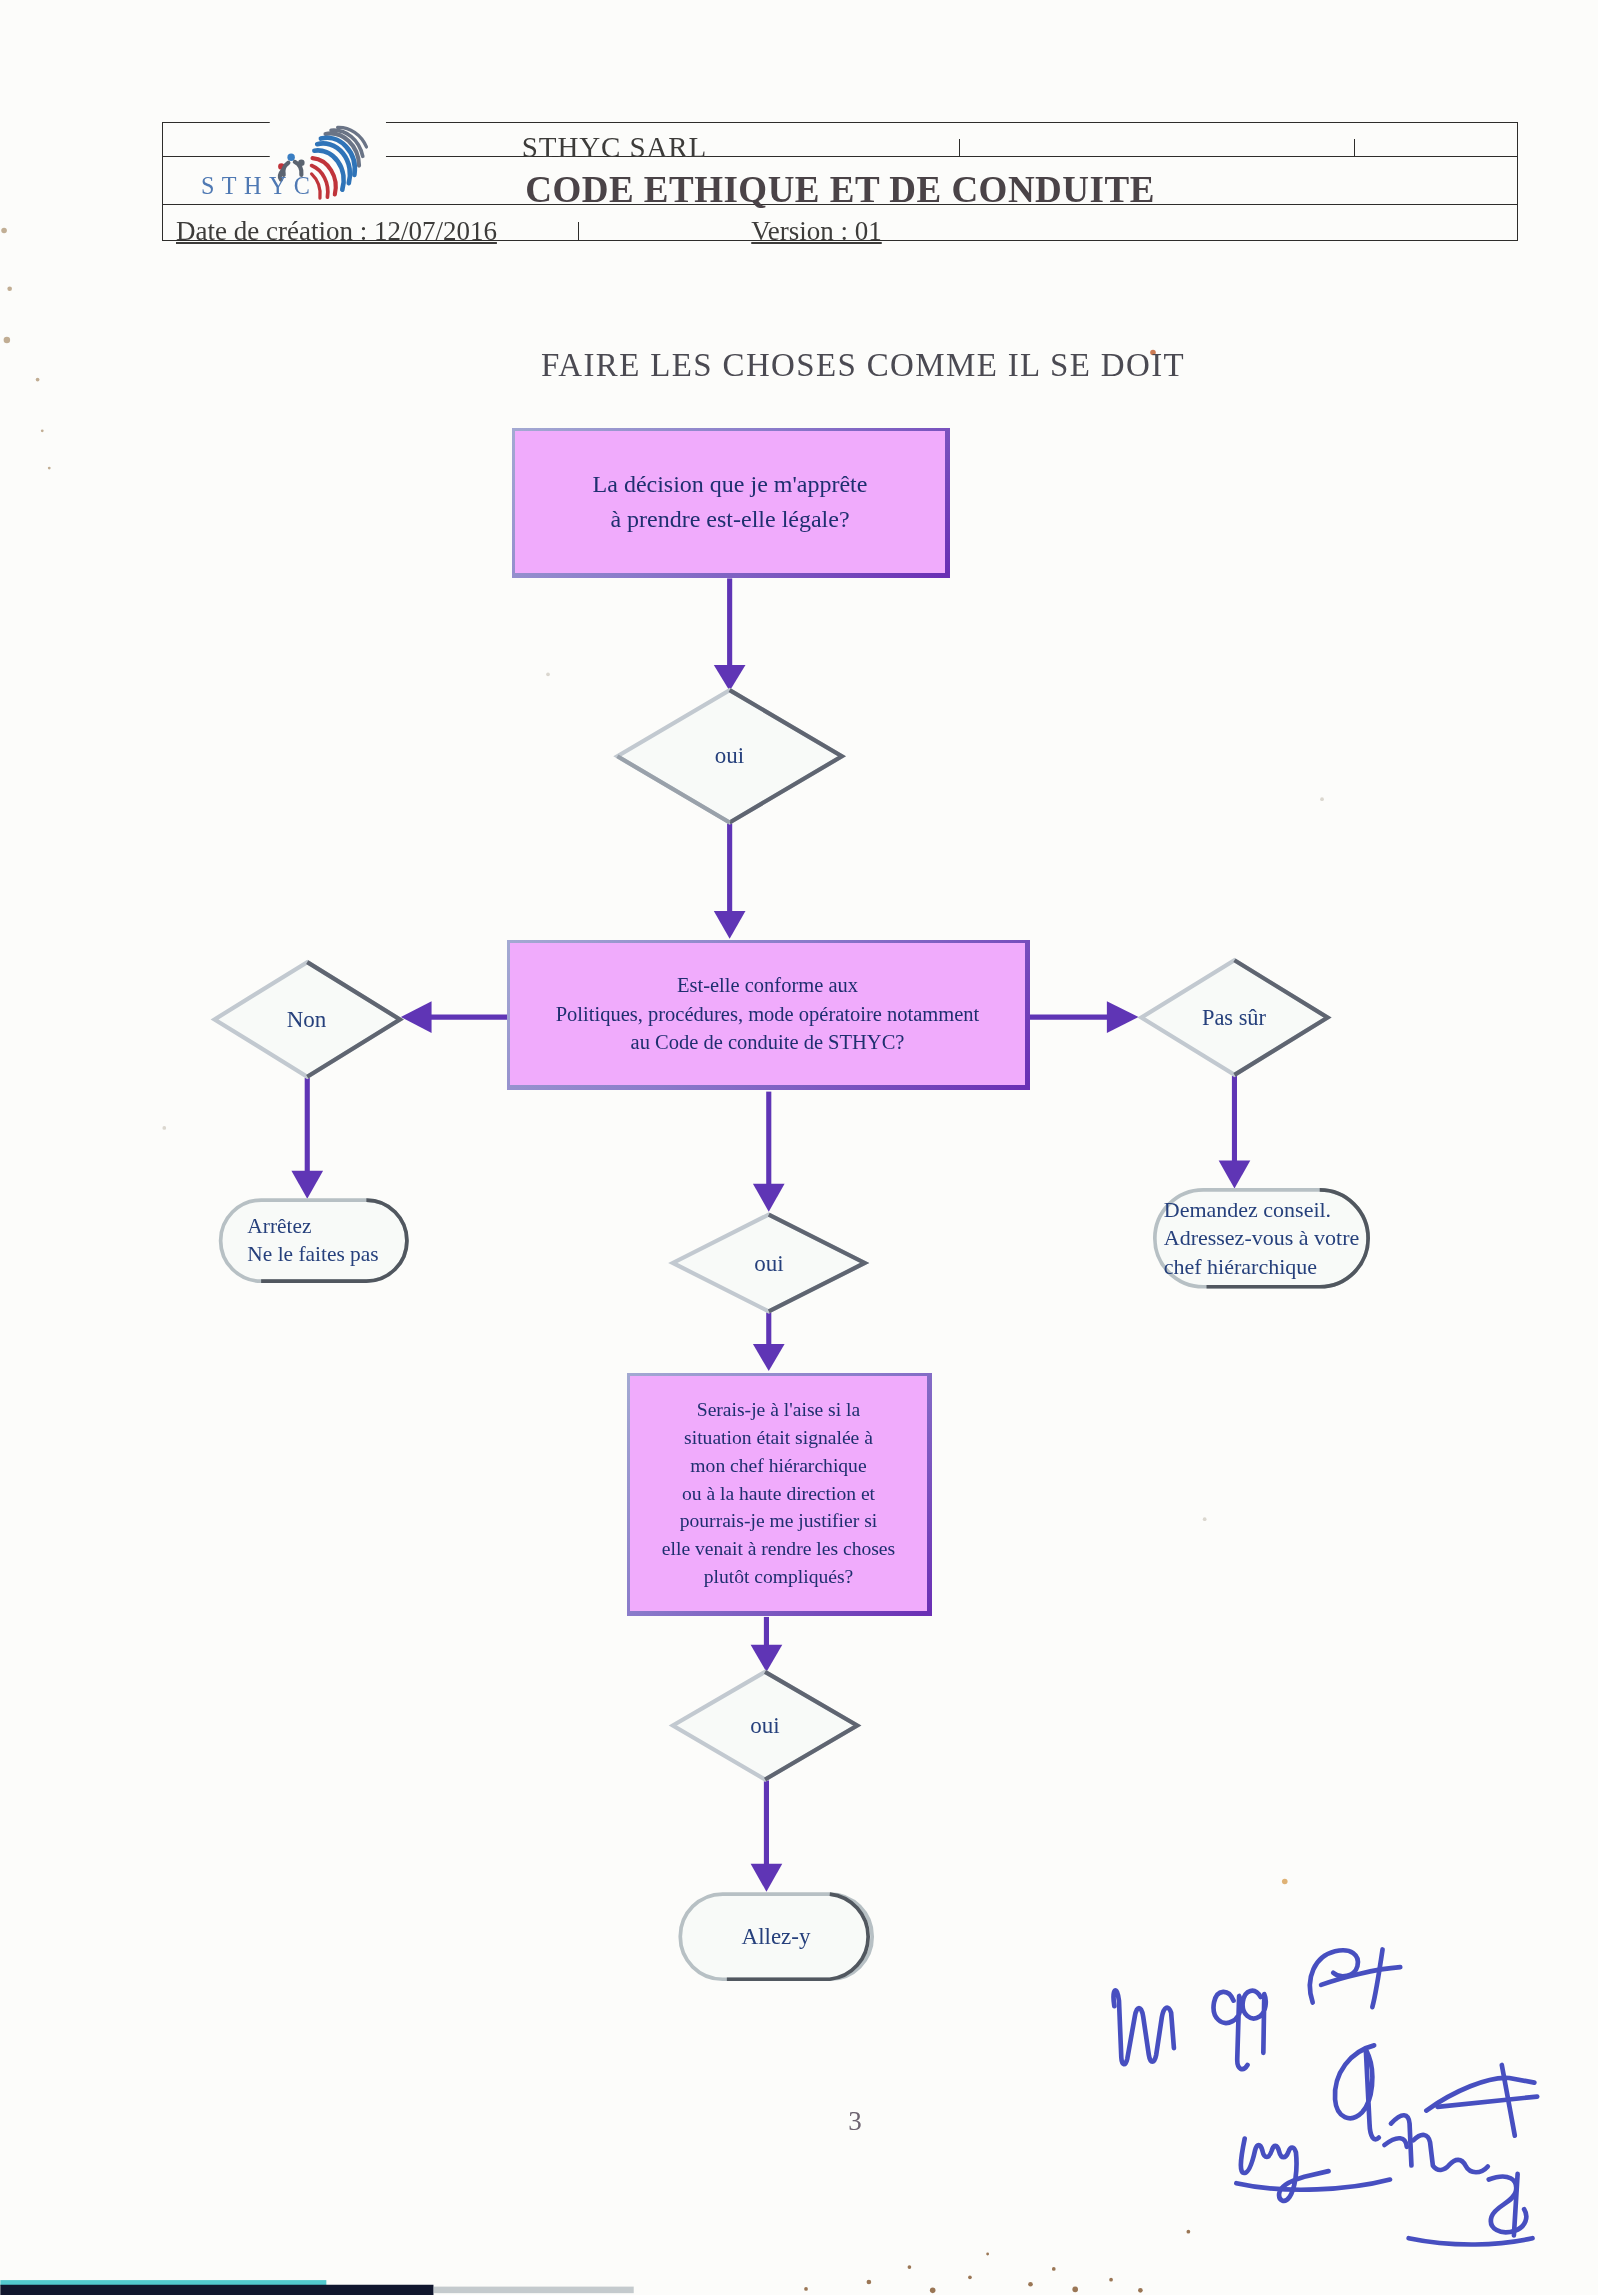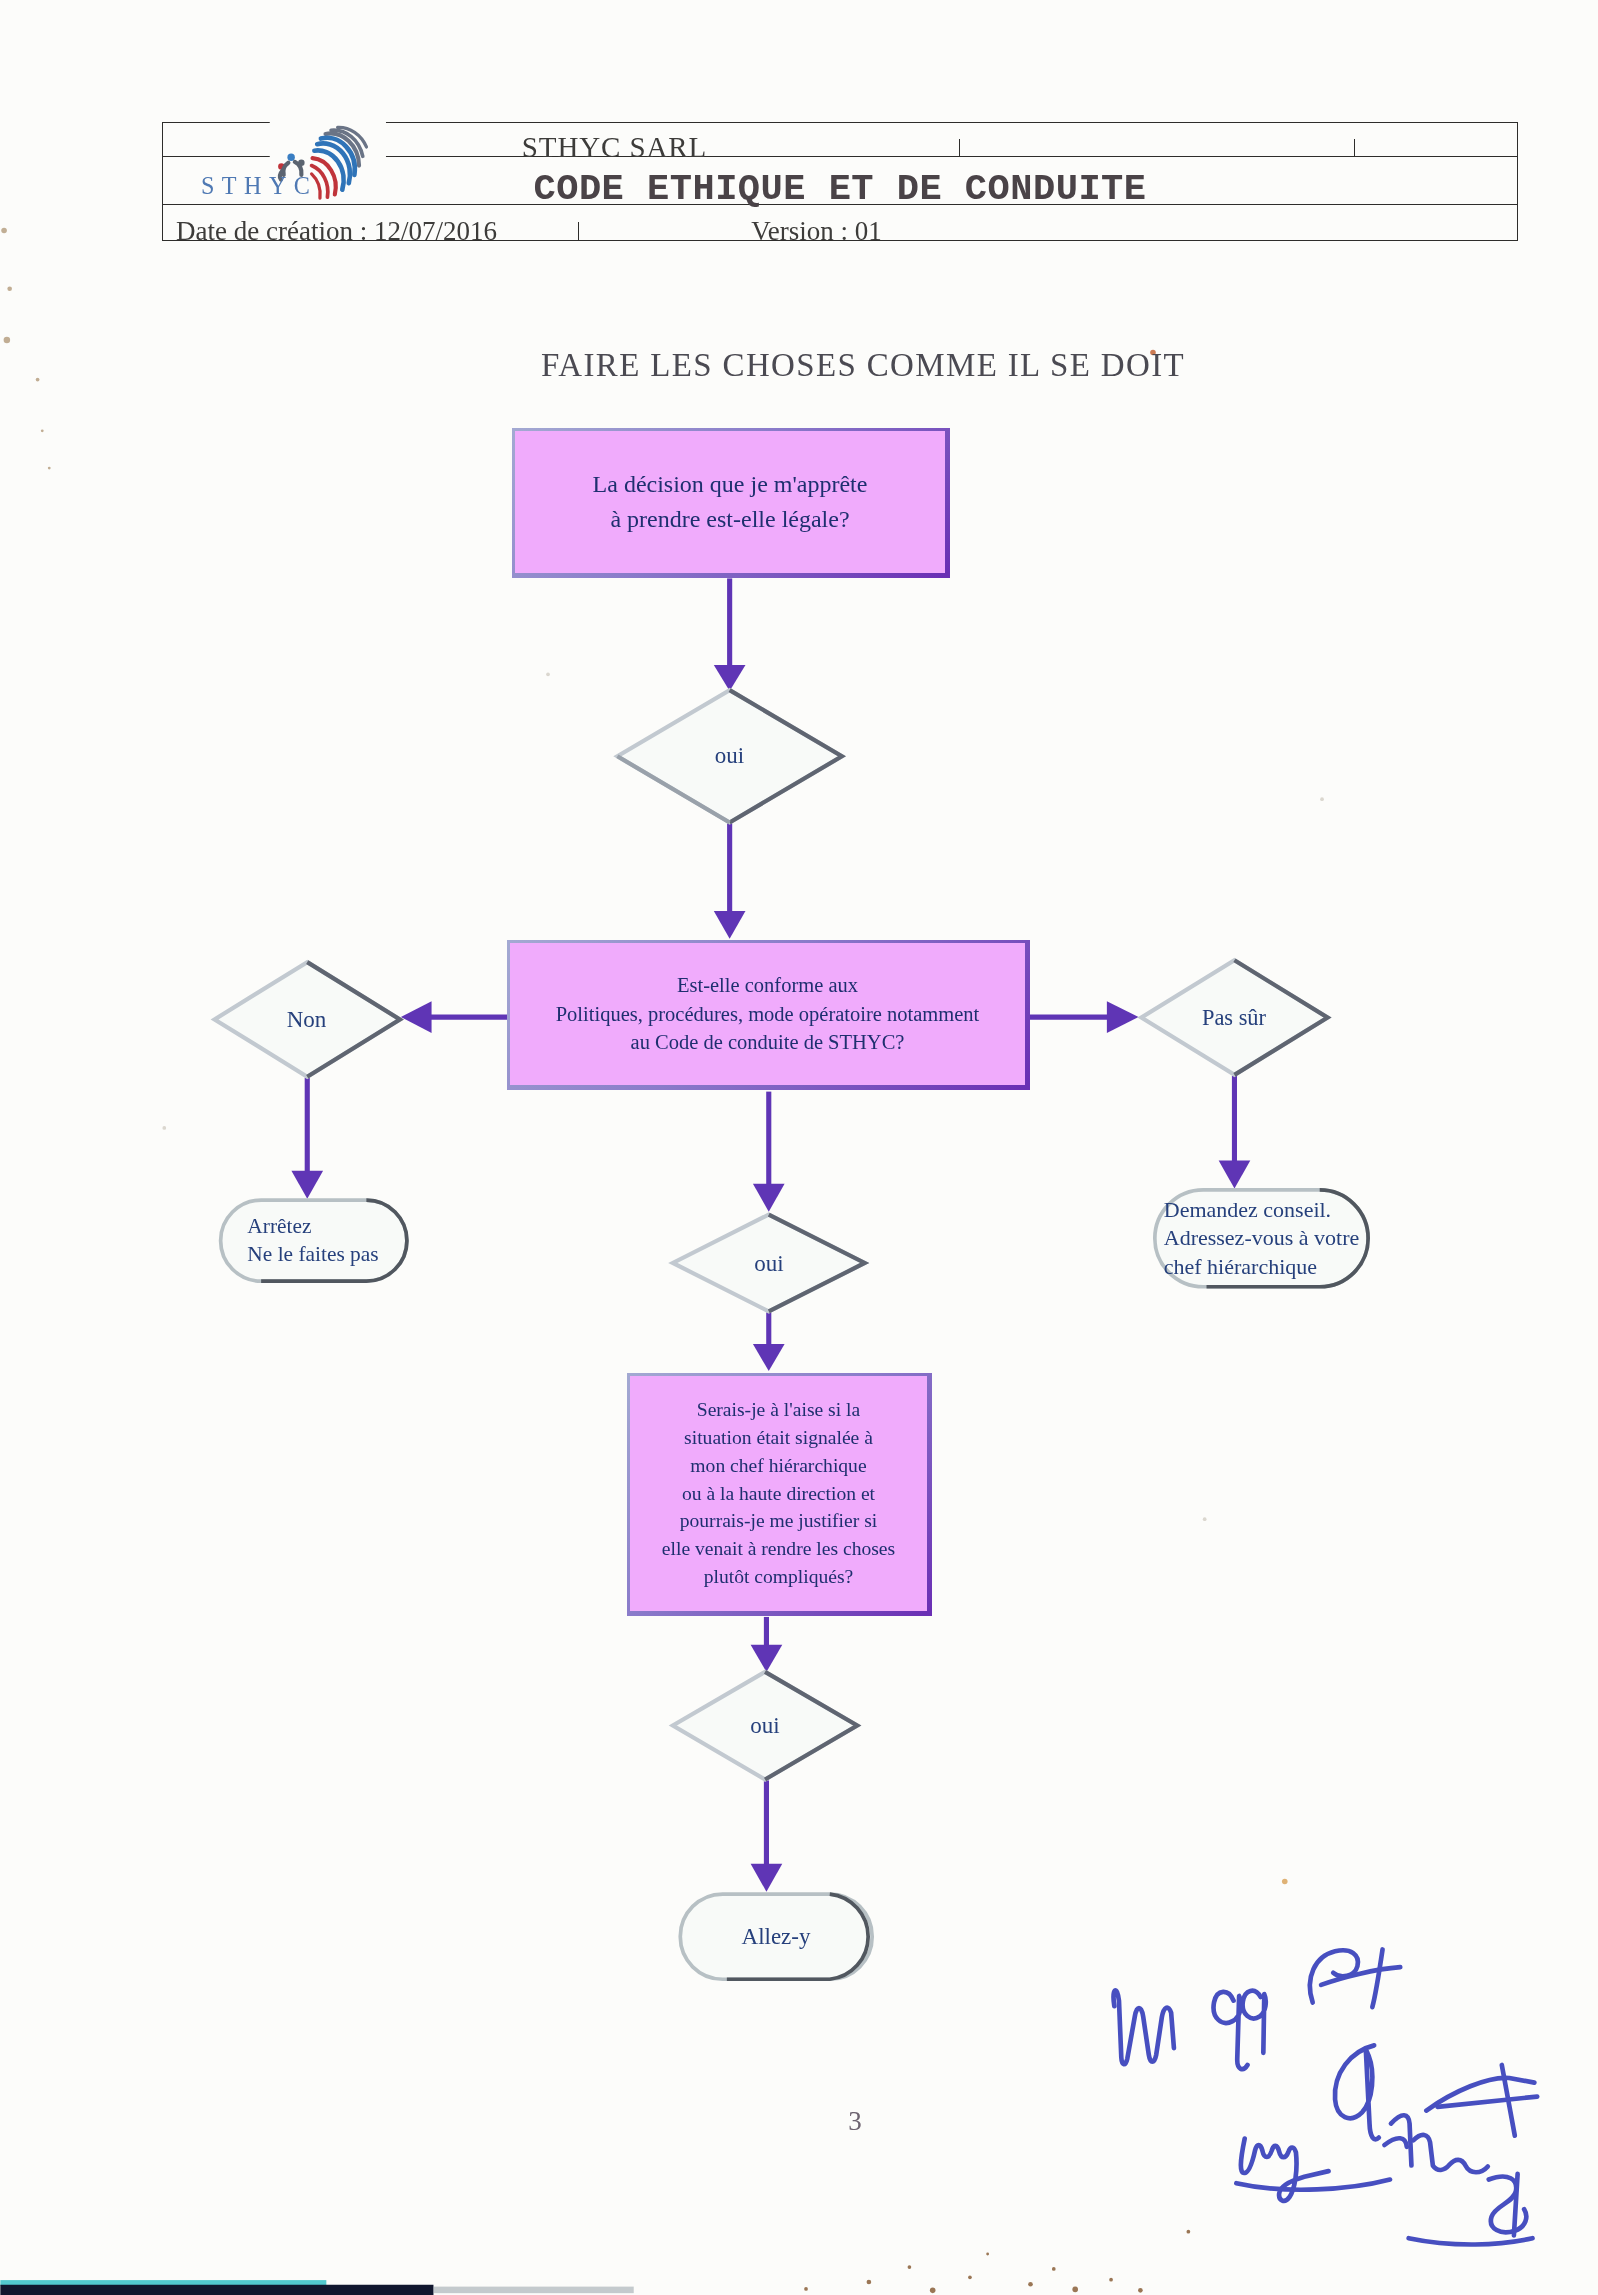--- a/index.html
+++ b/index.html
@@ -9,22 +9,22 @@
   .prewrap{white-space:pre-line;}
   
   #htable{left:162px;top:122px;width:1356px;height:119px;border:1.9px solid #2e2d2b;box-sizing:border-box;}
   .hrow{position:absolute;left:0;right:0;box-sizing:border-box;}
   .hcell{position:absolute;top:16px;bottom:0;display:flex;align-items:center;box-sizing:border-box;color:#3d3c3a;}
   .vline{border-left:1.4px solid #2e2d2b;}
   #row1{top:0;height:34px;border-bottom:1.4px solid #2e2d2b;}
   #row2{top:35px;height:47px;border-bottom:1.4px solid #2e2d2b;}
   #row3{top:83px;height:35px;}
   .company{font-size:29px;letter-spacing:0.9px;}
-  .doctitle{font-size:37px;font-weight:bold;color:#4a4347;letter-spacing:0.5px;font-family:Liberation Mono, monospace;}
-  .meta{font-size:27px;color:#3d3c3a;}
+  .doctitle{font-size:37px;font-weight:bold;color:#4a4347;letter-spacing:0.5px;}
+  .meta{font-size:27px;color:#3d3c3a;text-decoration:underline;}
   
   #heading{left:127px;top:346px;width:1472px;text-align:center;font-size:34px;color:#4b4a52;
            letter-spacing:1.4px;transform:scaleX(.97);}
   
   .fbox{box-sizing:border-box;border-style:solid;border-width:3.7px 5.1px 5.6px 3.7px;
         border-image:linear-gradient(135deg,#a3a9d2 0%,#8a7bca 45%,#6a2fb4 100%) 1;
         background:#f0abfc;display:flex;align-items:center;justify-content:center;
         text-align:center;color:#1e2f6f;}
   #box1{left:512px;top:428px;width:438px;height:150px;font-size:24px;line-height:1.45;}
   #box2{left:507px;top:940px;width:523px;height:150px;font-size:20.5px;line-height:1.4;}

